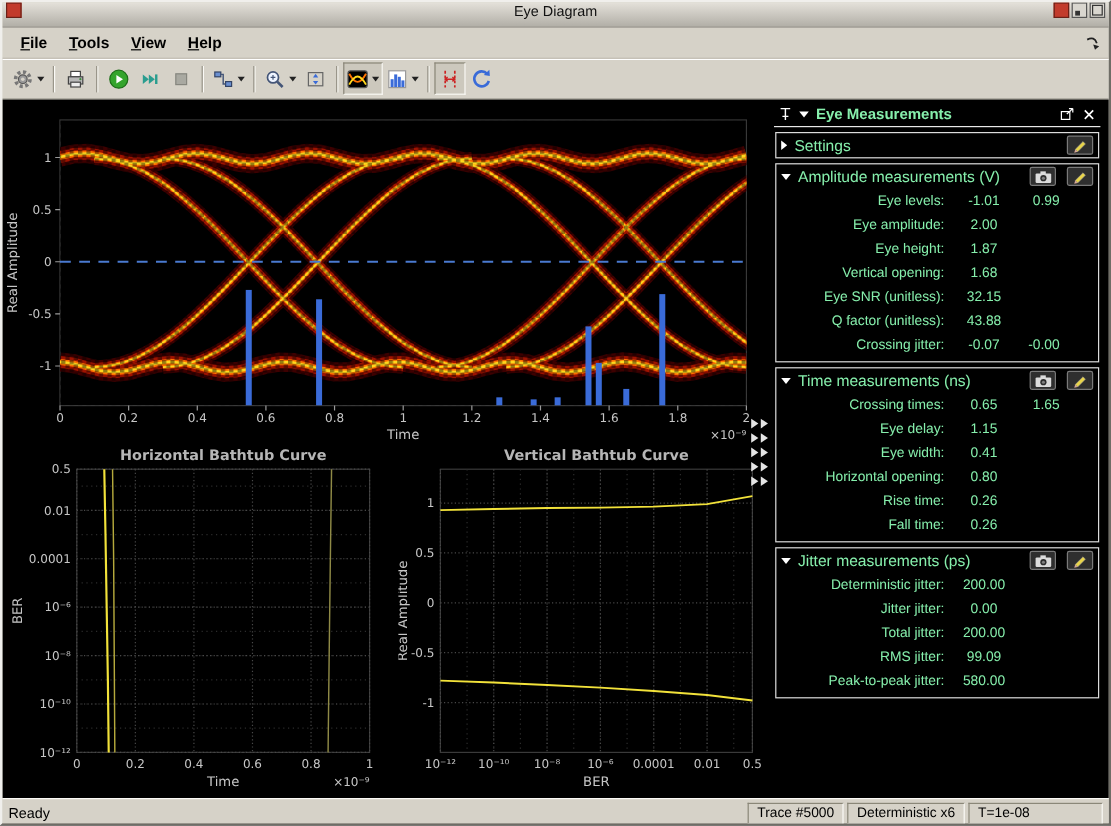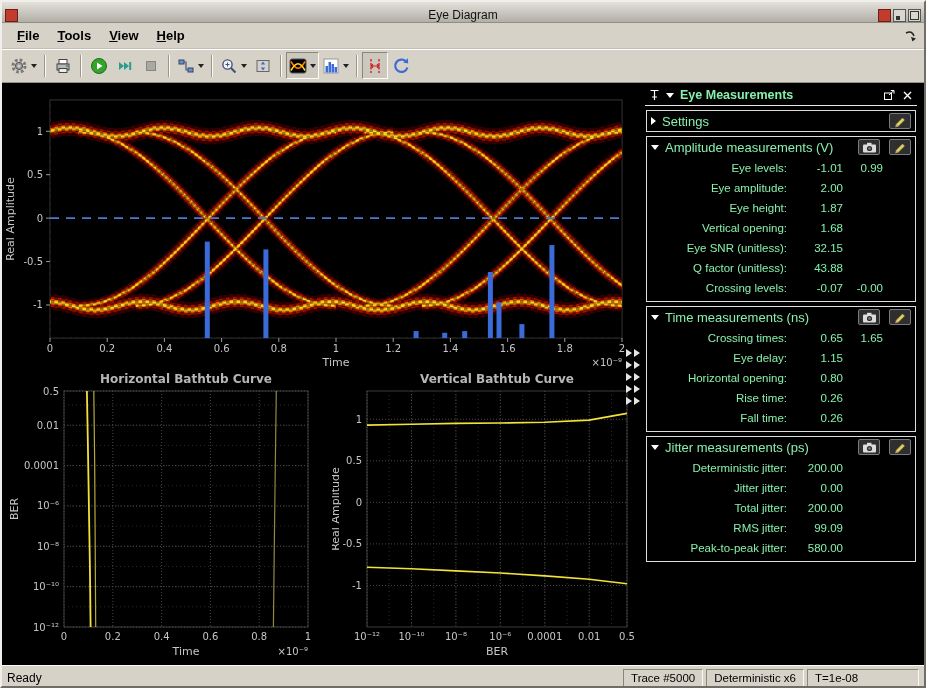--- a/index.html
+++ b/index.html
@@ -1,20 +1,20 @@
 <!DOCTYPE html>
 <html><head>
 <meta charset="utf-8">
 <style>
   html,body{margin:0;padding:0;background:#6b6b6b;}
   .window{width:926px;height:688px;box-sizing:border-box;position:relative;overflow:hidden;
     border:2px solid;border-color:#f0efec #6f6d66 #6f6d66 #f0efec;background:#d6d2c8;
     font-family:"Liberation Sans",sans-serif;}
   
-  .titlebar{height:20px;display:flex;align-items:flex-end;position:relative;
+  .titlebar{height:20px;display:flex;align-items:flex-start;position:relative;
     background:linear-gradient(#e4e1da,#b2afa7);border-bottom:1px solid #908d86;padding:0 3px;}
   .tb-title{position:absolute;left:0;right:0;text-align:center;font-size:12px;color:#111;}
   .tbox{width:13px;height:13px;box-sizing:border-box;border:1px solid #555;}
   .tbox.red{background:#c23b2c;border-color:#6a2017;}
   .tbox.grey{background:#d9d6cf;}
   .tb-ctrls{margin-left:auto;display:flex;gap:2px;z-index:1;}
   .g-min{display:block;width:4px;height:4px;background:#333;margin:6px 0 0 2px;}
   .g-max{display:block;width:7px;height:7px;border:1px solid #333;margin:1px auto;}
   
   .menubar{height:25px;display:flex;align-items:center;padding:0 6px;font-size:13px;
@@ -46,21 +46,21 @@
   .mp-title{font-weight:bold;font-size:12.5px;}
   .mp-spacer{flex:1;}
   .m-section{border:1px solid #dcdcdc;margin:4px 1px;background:#000;}
   .m-head{display:flex;align-items:center;height:20px;padding:0 4px;gap:6px;font-size:13px;}
   .m-head-spacer{flex:1;}
   .hbtn{width:22px;height:16px;background:#2f2f2f;border:1px solid #7a7a7a;border-radius:2px;
     display:inline-flex;align-items:center;justify-content:center;padding:0;margin-left:3px;}
   .m-rows{padding:1px 0 3px;}
   .m-row{display:flex;align-items:center;height:20px;font-size:11.5px;padding-right:32px;}
   .m-label{flex:1;text-align:right;padding-right:10px;}
-  .m-v1{width:46px;text-align:right;}
+  .m-v1{width:46px;text-align:center;}
   .m-v2{width:40px;text-align:right;}
   .arr-down{width:0;height:0;border-left:4px solid transparent;border-right:4px solid transparent;
     border-top:5px solid #fff;}
   .arr-right{width:0;height:0;border-top:4px solid transparent;border-bottom:4px solid transparent;
     border-left:5px solid #fff;}
   
   .statusbar{height:24px;display:flex;align-items:center;background:#d6d2c8;
     border-top:1px solid #fbfaf6;padding:0 5px;font-size:12px;color:#000;}
   .sb-ready{flex:1;}
   .sb-cell{border:1px solid;border-color:#8a8778 #fbfaf6 #fbfaf6 #8a8778;height:16px;line-height:16px;
@@ -489,21 +489,21 @@
               <span class="m-label">Eye SNR (unitless):</span>
               <span class="m-v1">32.15</span>
               <span class="m-v2"></span>
             </div>
             <div class="m-row">
               <span class="m-label">Q factor (unitless):</span>
               <span class="m-v1">43.88</span>
               <span class="m-v2"></span>
             </div>
             <div class="m-row">
-              <span class="m-label">Crossing levels:</span>
+              <span class="m-label">Crossing jitter:</span>
               <span class="m-v1">-0.07</span>
               <span class="m-v2">-0.00</span>
             </div>
           </div>
       </div>
 
       <div class="m-section">
         <div class="m-head">
           <span class="arr-down"></span>
           <span>Time measurements (ns)</span>
@@ -528,20 +528,25 @@
               <span class="m-label">Crossing times:</span>
               <span class="m-v1">0.65</span>
               <span class="m-v2">1.65</span>
             </div>
             <div class="m-row">
               <span class="m-label">Eye delay:</span>
               <span class="m-v1">1.15</span>
               <span class="m-v2"></span>
             </div>
             <div class="m-row">
+              <span class="m-label">Eye width:</span>
+              <span class="m-v1">0.41</span>
+              <span class="m-v2"></span>
+            </div>
+            <div class="m-row">
               <span class="m-label">Horizontal opening:</span>
               <span class="m-v1">0.80</span>
               <span class="m-v2"></span>
             </div>
             <div class="m-row">
               <span class="m-label">Rise time:</span>
               <span class="m-v1">0.26</span>
               <span class="m-v2"></span>
             </div>
             <div class="m-row">

